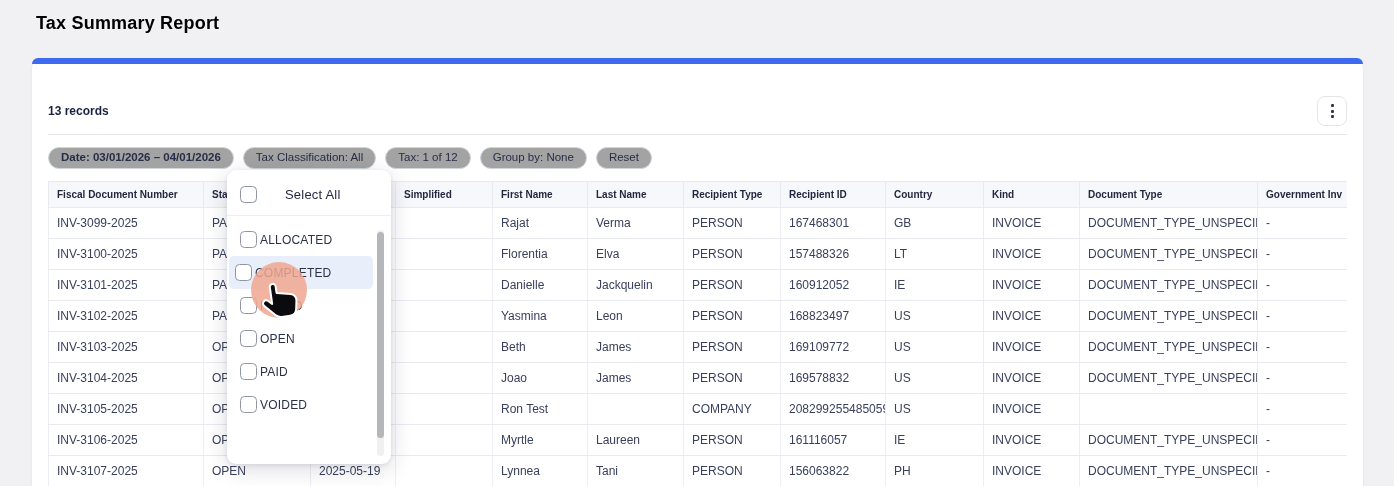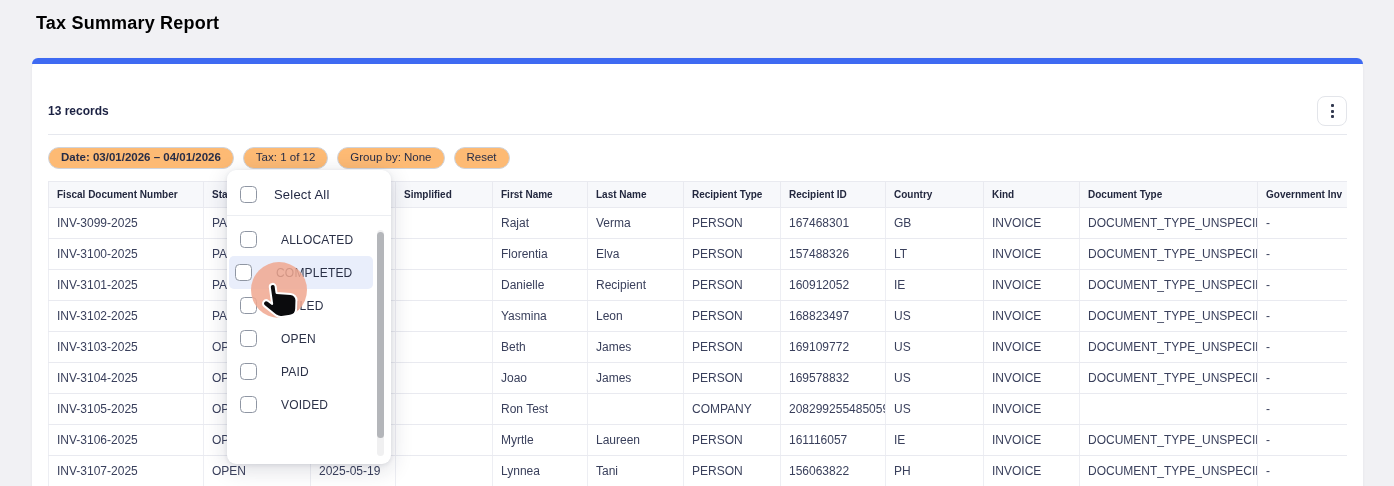--- a/index.html
+++ b/index.html
@@ -34,21 +34,21 @@
     cursor:pointer; flex-direction:column; gap:2.5px;
   }
   .kebab-btn i { width:3px; height:3px; background:#32394f; border-radius:1px; display:block; }
   .records-divider {
     position:absolute; left:16px; right:16px; top:76px; height:1px; background:#e6e8ee;
   }
   .chips-row {
     position:absolute; left:16px; top:89px; display:flex; gap:9px; align-items:center;
   }
   .chip {
-    border:1px solid #cfd4dd; border-radius:999px; background:#fdba74;
+    border:1px solid #cfd4dd; border-radius:999px; background:#a3a3a3;
     padding:4px 12px; font-size:11.5px; font-weight:500; color:#272d47;
     white-space:nowrap; cursor:pointer; line-height:1;
   }
   .chip.bold { font-weight:700; }
   .table-wrap {
     position:absolute; left:16px; top:123px; width:1299px; height:337px;
     overflow:hidden;
   }
   table { table-layout:fixed; border-collapse:collapse; width:1299px; background:#fff; }
   th {
@@ -63,27 +63,27 @@
     white-space:nowrap; overflow:hidden; background:#fff;
   }
   td:first-child { border-left:1px solid #edeef3;border-radius:7px; }
   
   .dropdown {
     position:absolute; left:227px; top:170px; width:164px; height:294px;
     background:#ffffff; border-radius:9px; z-index:10;
     box-shadow:0 5px 22px rgba(25,31,60,.16), 0 1px 4px rgba(25,31,60,.10);
   }
   .select-all-row {
-    display:flex; align-items:center; gap:17px; padding:16px 13px 12px 13px;
+    display:flex; align-items:center; gap:28px; padding:16px 13px 12px 13px;
     cursor:pointer;
   }
   .dd-divider { height:1px; background:#eceef2; margin:0 0; }
   .dd-list { position:relative; padding-top:7px; }
   .dd-item {
-    display:flex; align-items:center; gap:24px; height:33px; padding:0 13px;
+    display:flex; align-items:center; gap:3px; height:33px; padding:0 13px;
     cursor:pointer; margin-right:18px; border-radius:5px;
   }
   .dd-item.highlight { background:#e9eefb; margin-left:2px; padding-left:6px; }
   .cb {
     width:17px; height:17px; border:1.6px solid #8f96a3; border-radius:4.5px;
     background:#fff; flex:0 0 auto;
   }
   .dd-label { font-size:12px; color:#2b3147; letter-spacing:.2px; }
   .select-all-row .dd-label { font-size:13px; color:#1f2540; }
   .dd-scroll-track {
@@ -120,20 +120,21 @@
           <i></i>
           <i></i>
         </span>
     </button>
   </div>
 
   <div class="records-divider"></div>
 
   <div class="chips-row" id="chips">
       <button class="chip bold">Date: 03/01/2026 – 04/01/2026</button>
+      <button class="chip">Tax Classification: All</button>
       <button class="chip">Tax: 1 of 12</button>
       <button class="chip">Group by: None</button>
       <button class="chip">Reset</button>
     </div>
 
   <div class="table-wrap">
     <table>
       <colgroup id="cols">
           <col style="width: 155px;">
           <col style="width: 107px;">
@@ -192,21 +193,21 @@
             <td>INVOICE</td>
             <td>DOCUMENT_TYPE_UNSPECIFIED</td>
             <td>-</td>
           </tr>
           <tr>
             <td>INV-3101-2025</td>
             <td>PAID</td>
             <td></td>
             <td></td>
             <td>Danielle</td>
-            <td>Recipient</td>
+            <td>Jackquelin</td>
             <td>PERSON</td>
             <td>160912052</td>
             <td>IE</td>
             <td>INVOICE</td>
             <td>DOCUMENT_TYPE_UNSPECIFIED</td>
             <td>-</td>
           </tr>
           <tr>
             <td>INV-3102-2025</td>
             <td>PAID</td>

